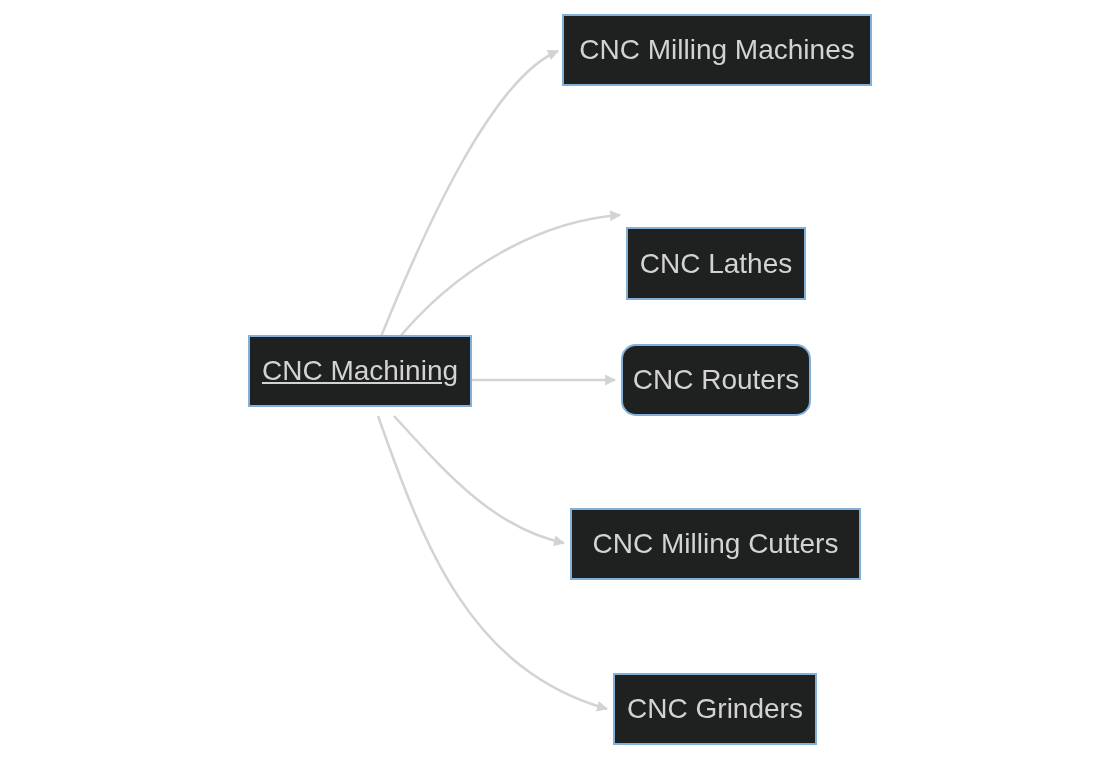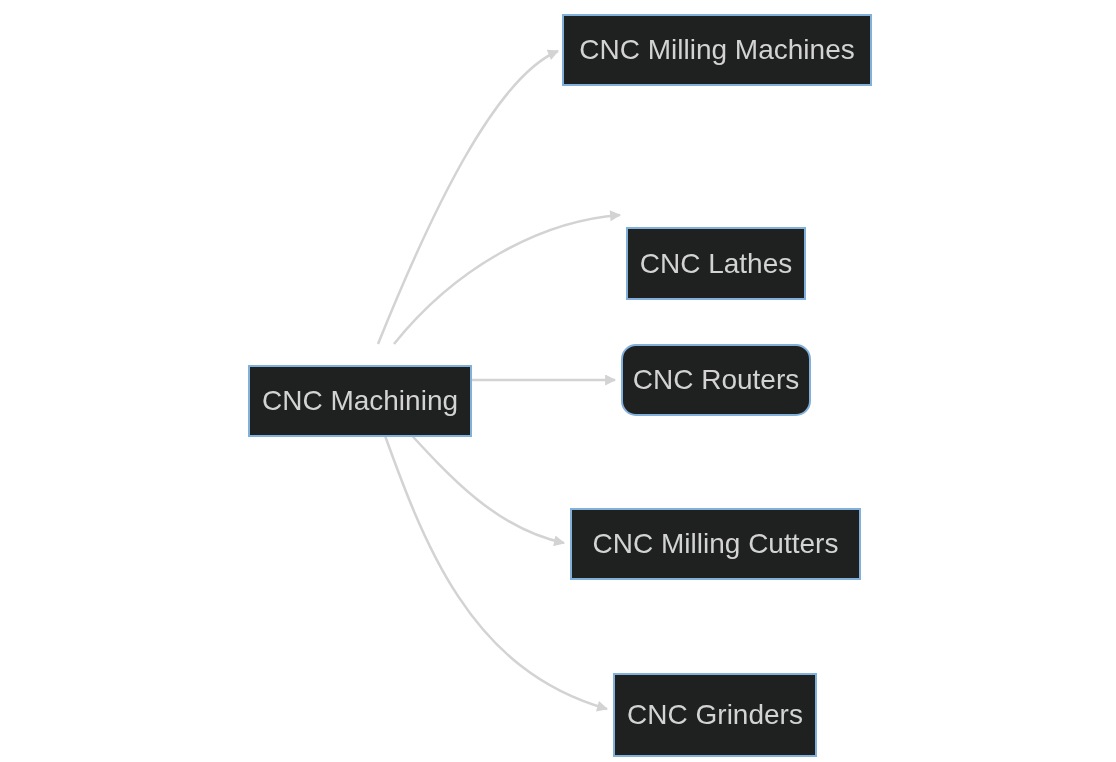--- a/index.html
+++ b/index.html
@@ -58,37 +58,37 @@
         <path class="arrowhead" d="M0,0 L10,5 L0,10 z"></path>
       </marker>
     </defs>
     <path class="edge-path" marker-end="url(#arrow)" d="M378,344 C432,210 496,77 558,51"></path>
     <path class="edge-path" marker-end="url(#arrow)" d="M394,344 C455,268 540,221 620,215"></path>
     <path class="edge-path" marker-end="url(#arrow)" d="M472,380 L615,380"></path>
     <path class="edge-path" marker-end="url(#arrow)" d="M394,416 C448,475 494,528 564,543"></path>
     <path class="edge-path" marker-end="url(#arrow)" d="M378,416 C424,546 470,670 607,709"></path>
   </svg>
 
-  <div class="node" style="left:248px; top:365px; width:224px; height:72px;">
+  <div class="node" style="left:248px; top:335px; width:224px; height:72px;text-decoration:underline;">
     <span>CNC Machining</span>
   </div>
 
   <div class="node" style="left:562px; top:14px; width:310px; height:72px;align-items:center;">
     <span>CNC Milling Machines</span>
   </div>
 
   <div class="node" style="left:626px; top:179px; width:180px; height:73px;margin-top:48px;">
     <span>CNC Lathes</span>
   </div>
 
   <div class="node" style="left:621px; top:344px; width:190px; height:72px;border-radius:15px;">
     <span>CNC Routers</span>
   </div>
 
   <div class="node" style="left:570px; top:508px; width:291px; height:72px;">
     <span>CNC Milling Cutters</span>
   </div>
 
-  <div class="node" style="left:613px; top:673px; width:204px; height:84px;">
+  <div class="node" style="left:613px; top:673px; width:204px; height:72px;">
     <span>CNC Grinders</span>
   </div>
 
 </div>
 
 </body></html>

